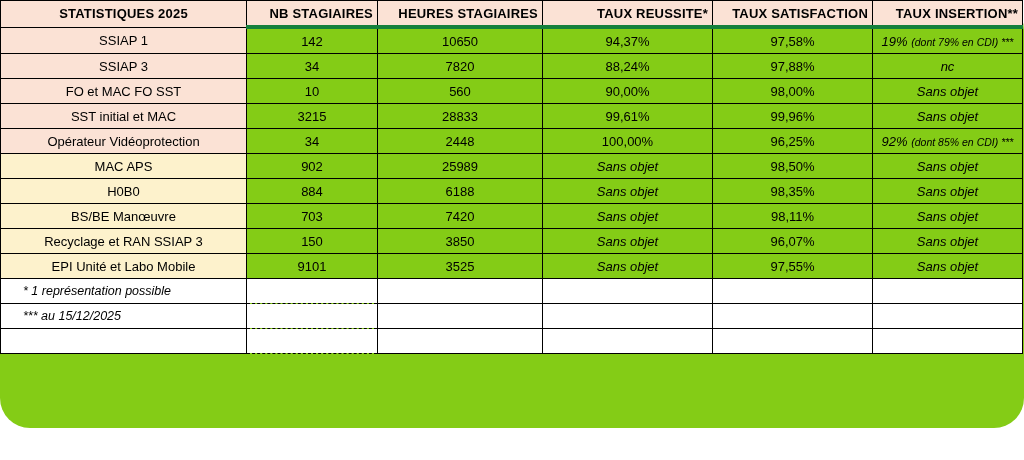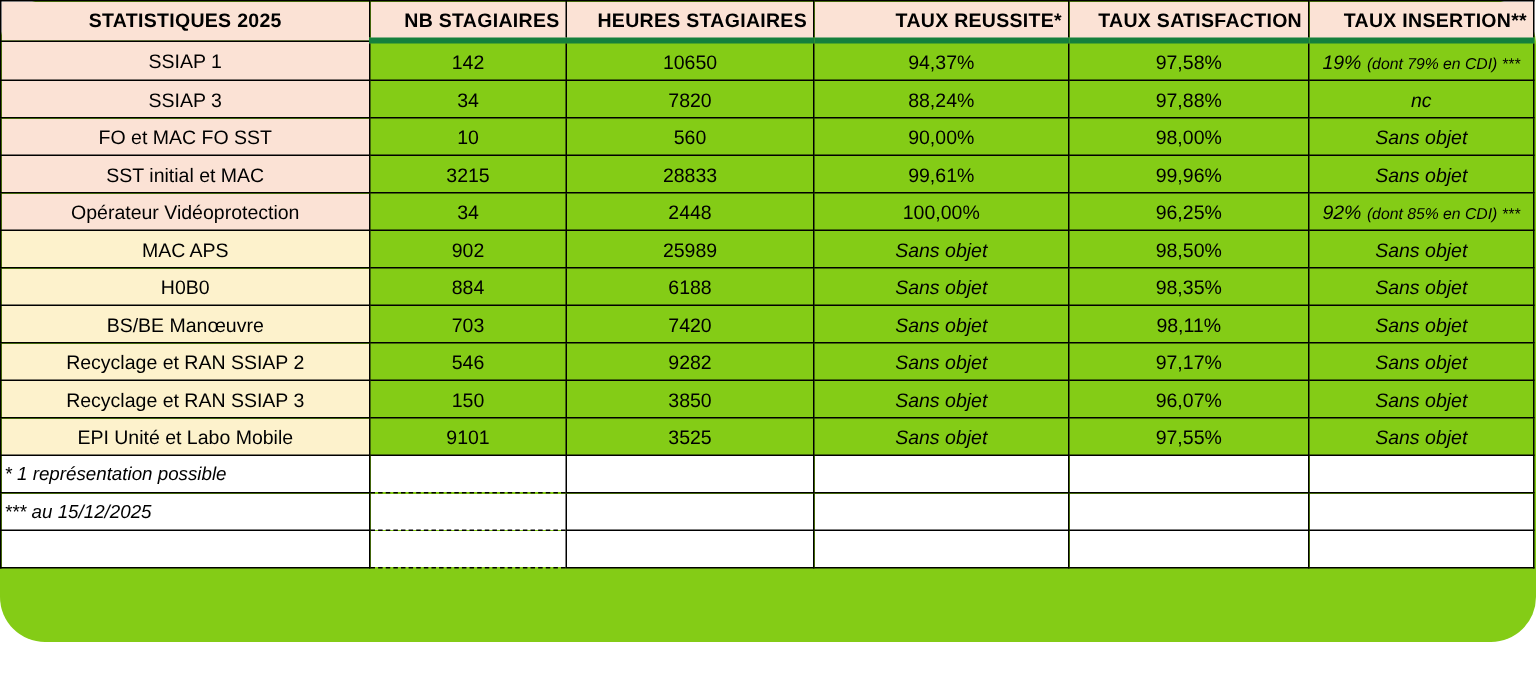--- a/index.html
+++ b/index.html
@@ -92,21 +92,21 @@
     border-bottom: 1px solid #000000;
   }
 
   
   tr.note td.note-cell {
     text-align: left;
     font-style: italic;
     font-size: 12.5px;
     border: 1px solid #000000;
     background: #ffffff;
-    padding-left: 2px;
+    padding-left: 22px;
   }
   tr.note td.blank {
     border: 1px solid #000000;
     background: #ffffff;
   }
   tr.note td.blank-dashed {
     border-top: 1px dashed #000000;
     border-bottom: 1px dashed #000000;
     border-left: 1px solid #000000;
     border-right: 1px solid #000000;
@@ -195,28 +195,20 @@
       </tr>
       <tr>
         <td class="label yellow">BS/BE Manœuvre</td>
         <td class="num">703</td>
         <td class="num">7420</td>
         <td class="ital">Sans objet</td>
         <td class="num">98,11%</td>
         <td class="ital">Sans objet</td>
       </tr>
       <tr>
-        <td class="label yellow">Recyclage et RAN SSIAP 2</td>
-        <td class="num">546</td>
-        <td class="num">9282</td>
-        <td class="ital">Sans objet</td>
-        <td class="num">97,17%</td>
-        <td class="ital">Sans objet</td>
-      </tr>
-      <tr>
         <td class="label yellow">Recyclage et RAN SSIAP 3</td>
         <td class="num">150</td>
         <td class="num">3850</td>
         <td class="ital">Sans objet</td>
         <td class="num">96,07%</td>
         <td class="ital">Sans objet</td>
       </tr>
       <tr class="last-data">
         <td class="label yellow">EPI Unité et Labo Mobile</td>
         <td class="num">9101</td>

